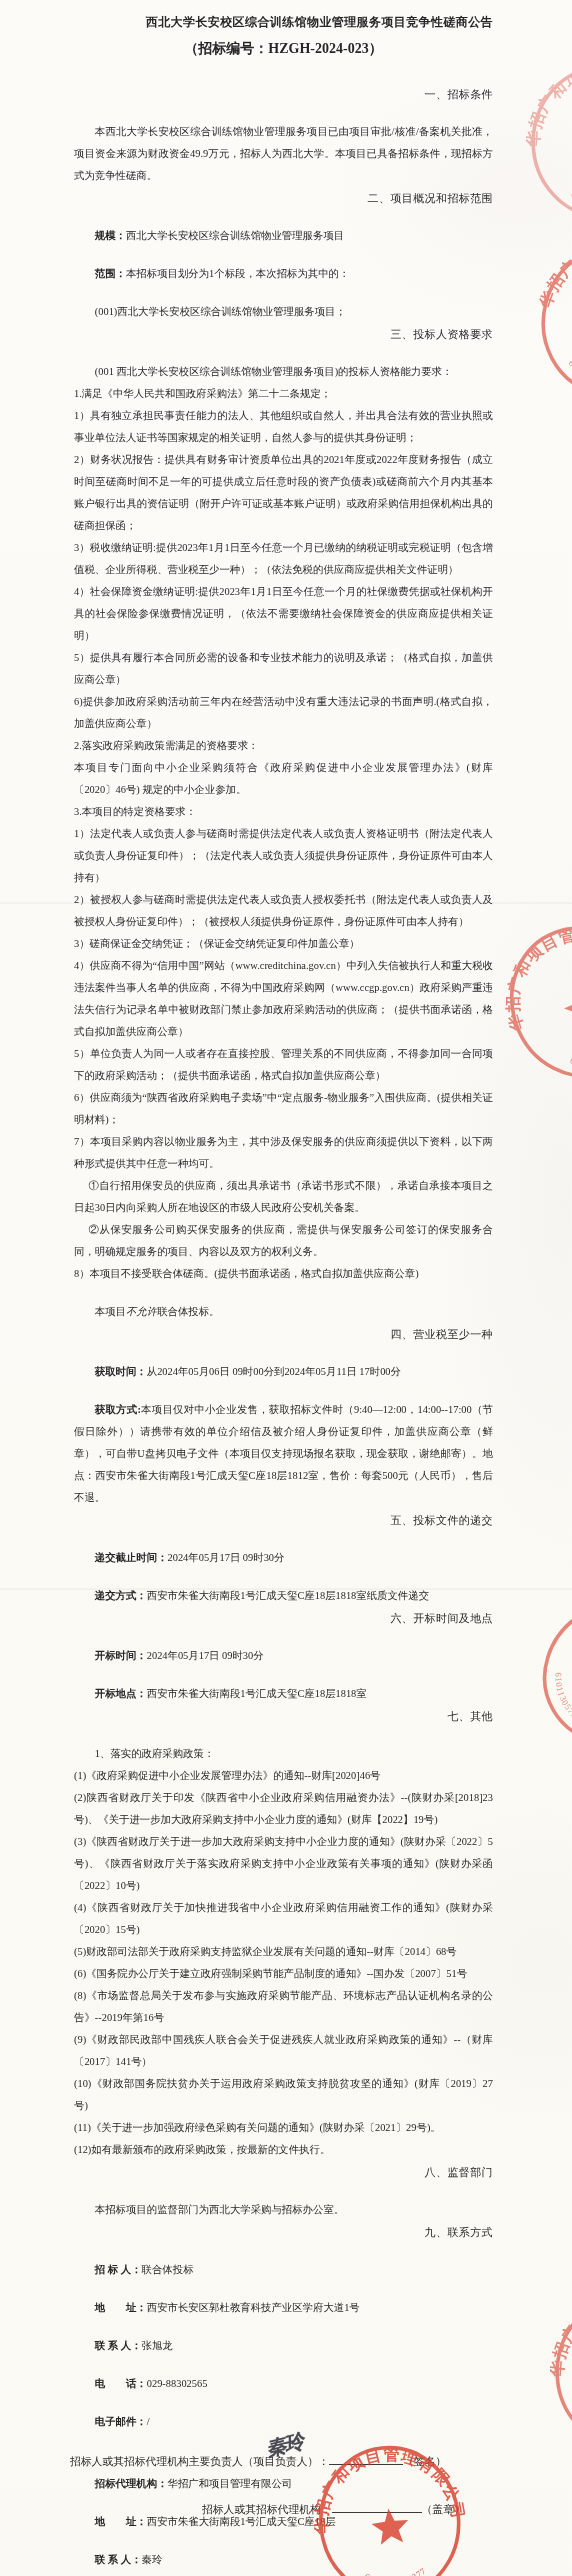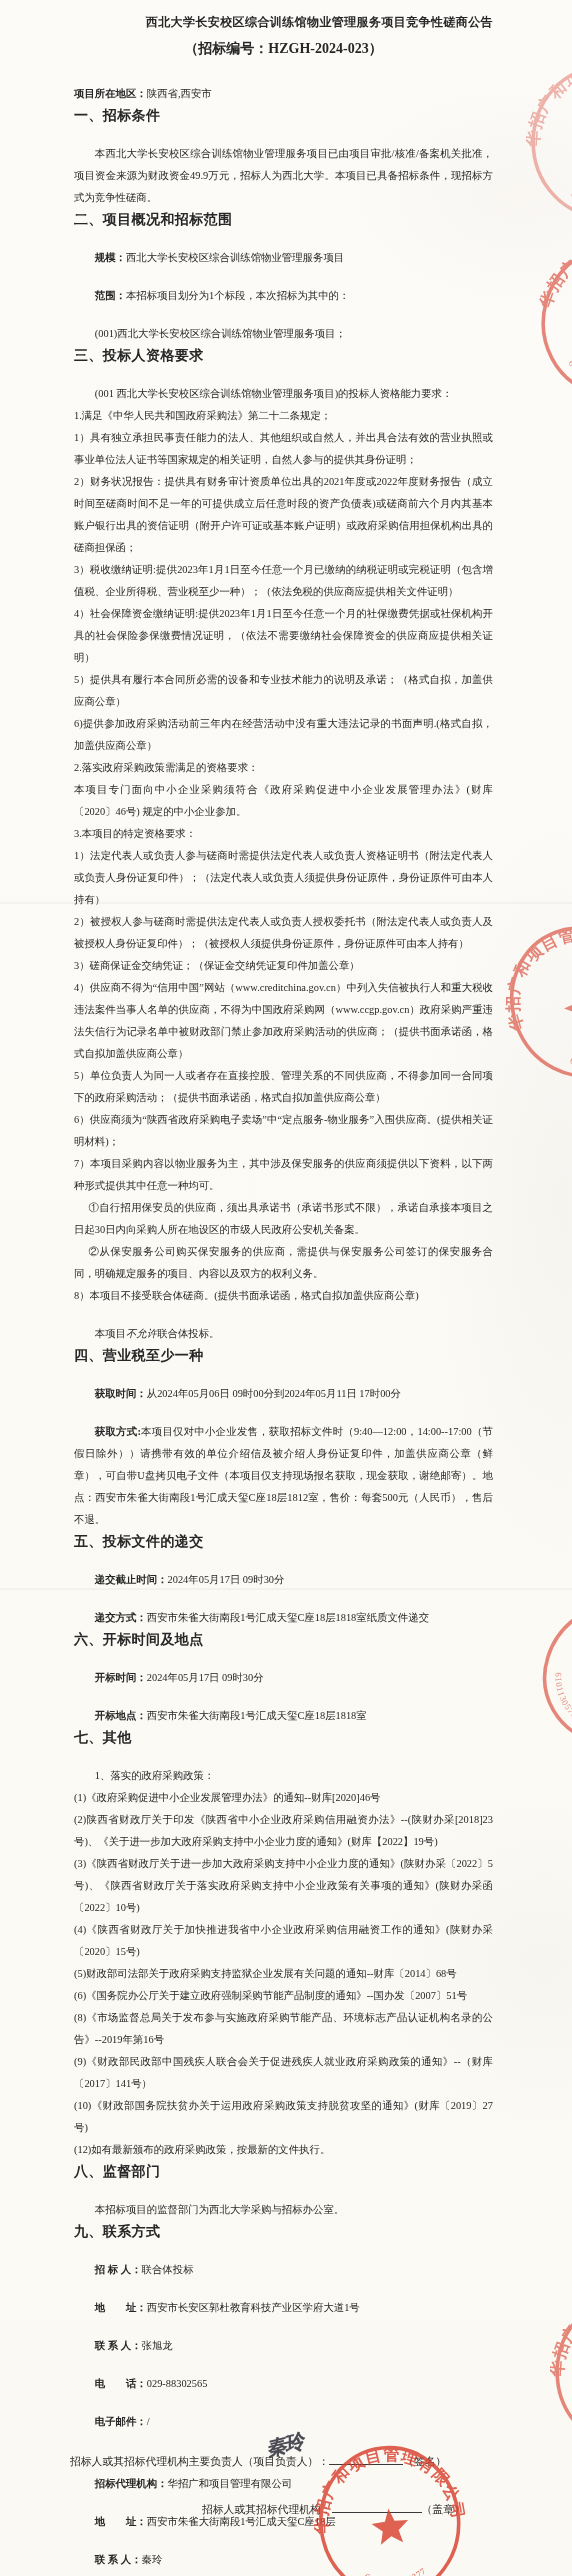--- a/index.html
+++ b/index.html
@@ -16,21 +16,21 @@
       radial-gradient(ellipse 208px 560px at 564px 1200px, rgba(120,120,120,0.045), transparent 70%),
       radial-gradient(ellipse 240px 240px at 544px 1960px, rgba(150,140,130,0.04), transparent 70%),
       linear-gradient(#fcfbf8,#faf9f3);
   }
   .scanline{position:absolute;left:0;width:573px;height:1.6px;background:rgba(90,90,90,.05);}
   .doc{position:absolute;top:0;left:0;right:0;padding:8px 80px 0 74px;}
   .title{font-size:12px;font-weight:bold;text-align:right;line-height:19px;margin-top:4.8px;letter-spacing:0.4px;}
   .subtitle{font-size:14px;font-weight:bold;text-align:center;line-height:17.6px;margin-top:8px;}
   .body-blocks{margin-top:25.6px;}
   .p{font-size:10.4px;line-height:22px;text-align:justify;}
-  .h{font-size:14px;font-weight:bold;line-height:22px;letter-spacing:0.4px;}
+  .h{font-size:11px;font-weight:normal;line-height:22px;letter-spacing:0.4px;text-align:right;}
   .ind1{text-indent:1.4em;}
   .ind2{text-indent:2em;margin-top:16px;}
   .gap{height:24px;}
   .b{font-weight:bold;}
   .i{font-style:italic;}
   .sign-row{position:absolute;font-size:10.8px;color:#272727;white-space:nowrap;text-align:right;}
   .u{display:inline-block;width:74px;border-bottom:1.2px solid #3a3a3a;height:10.4px;}
   .handwriting{
     position:absolute;font-size:20px;font-style:italic;font-weight:bold;
     color:#33333f;transform:rotate(-14deg);letter-spacing:-1.6px;opacity:.88;
@@ -44,21 +44,20 @@
 <body>
 
 <div id="paper"></div>
 <div class="scanline" style="top:902px"></div>
 <div class="scanline" style="top:1588px"></div>
 
 <div class="doc">
   <div class="title">西北大学长安校区综合训练馆物业管理服务项目竞争性磋商公告</div>
   <div class="subtitle">（招标编号：HZGH-2024-023）</div>
   <div class="body-blocks">
-      <div class="p"><span class="b">项目所在地区：</span><span>陕西省,西安市</span></div>
       <div class="h">一、招标条件</div>
       <div class="p ind2"><span>本西北大学长安校区综合训练馆物业管理服务项目已由项目审批/核准/备案机关批准，项目资金来源为财政资金49.9万元，招标人为西北大学。本项目已具备招标条件，现招标方式为竞争性磋商。</span></div>
       <div class="h">二、项目概况和招标范围</div>
       <div class="p ind2"><span class="b">规模：</span><span>西北大学长安校区综合训练馆物业管理服务项目</span></div>
       <div class="p ind2"><span class="b">范围：</span><span>本招标项目划分为1个标段，本次招标为其中的：</span></div>
       <div class="p ind2"><span>(001)西北大学长安校区综合训练馆物业管理服务项目；</span></div>
       <div class="h">三、投标人资格要求</div>
       <div class="p ind2"><span>(001 西北大学长安校区综合训练馆物业管理服务项目)的投标人资格能力要求：</span></div>
       <div class="p"><span>1.满足《中华人民共和国政府采购法》第二十二条规定；</span></div>
       <div class="p"><span>1）具有独立承担民事责任能力的法人、其他组织或自然人，并出具合法有效的营业执照或事业单位法人证书等国家规定的相关证明，自然人参与的提供其身份证明；</span></div>
@@ -94,20 +93,21 @@
       <div class="p ind2"><span>1、落实的政府采购政策：</span></div>
       <div class="p"><span>(1)《政府采购促进中小企业发展管理办法》的通知--财库[2020]46号</span></div>
       <div class="p"><span>(2)陕西省财政厅关于印发《陕西省中小企业政府采购信用融资办法》--(陕财办采[2018]23号)、《关于进一步加大政府采购支持中小企业力度的通知》(财库【2022】19号)</span></div>
       <div class="p"><span>(3)《陕西省财政厅关于进一步加大政府采购支持中小企业力度的通知》(陕财办采〔2022〕5号)、《陕西省财政厅关于落实政府采购支持中小企业政策有关事项的通知》(陕财办采函〔2022〕10号)</span></div>
       <div class="p"><span>(4)《陕西省财政厅关于加快推进我省中小企业政府采购信用融资工作的通知》(陕财办采〔2020〕15号)</span></div>
       <div class="p"><span>(5)财政部司法部关于政府采购支持监狱企业发展有关问题的通知--财库〔2014〕68号</span></div>
       <div class="p"><span>(6)《国务院办公厅关于建立政府强制采购节能产品制度的通知》--国办发〔2007〕51号</span></div>
       <div class="p"><span>(8)《市场监督总局关于发布参与实施政府采购节能产品、环境标志产品认证机构名录的公告》--2019年第16号</span></div>
       <div class="p"><span>(9)《财政部民政部中国残疾人联合会关于促进残疾人就业政府采购政策的通知》--（财库〔2017〕141号）</span></div>
       <div class="p"><span>(10)《财政部国务院扶贫办关于运用政府采购政策支持脱贫攻坚的通知》(财库〔2019〕27号)</span></div>
+      <div class="p"><span>(11)《关于进一步加强政府绿色采购有关问题的通知》(陕财办采〔2021〕29号)。</span></div>
       <div class="p"><span>(12)如有最新颁布的政府采购政策，按最新的文件执行。</span></div>
       <div class="h">八、监督部门</div>
       <div class="p ind2"><span>本招标项目的监督部门为西北大学采购与招标办公室。</span></div>
       <div class="h">九、联系方式</div>
       <div class="p ind2"><span class="b">招 标 人：</span><span>联合体投标</span></div>
       <div class="p ind2"><span class="b">地　　址：</span><span>西安市长安区郭杜教育科技产业区学府大道1号</span></div>
       <div class="p ind2"><span class="b">联 系 人：</span><span>张旭龙</span></div>
       <div class="p ind2"><span class="b">电　　话：</span><span>029-88302565</span></div>
       <div class="p ind2"><span class="b">电子邮件：</span><span>/</span></div>
       <div class="gap"></div>

